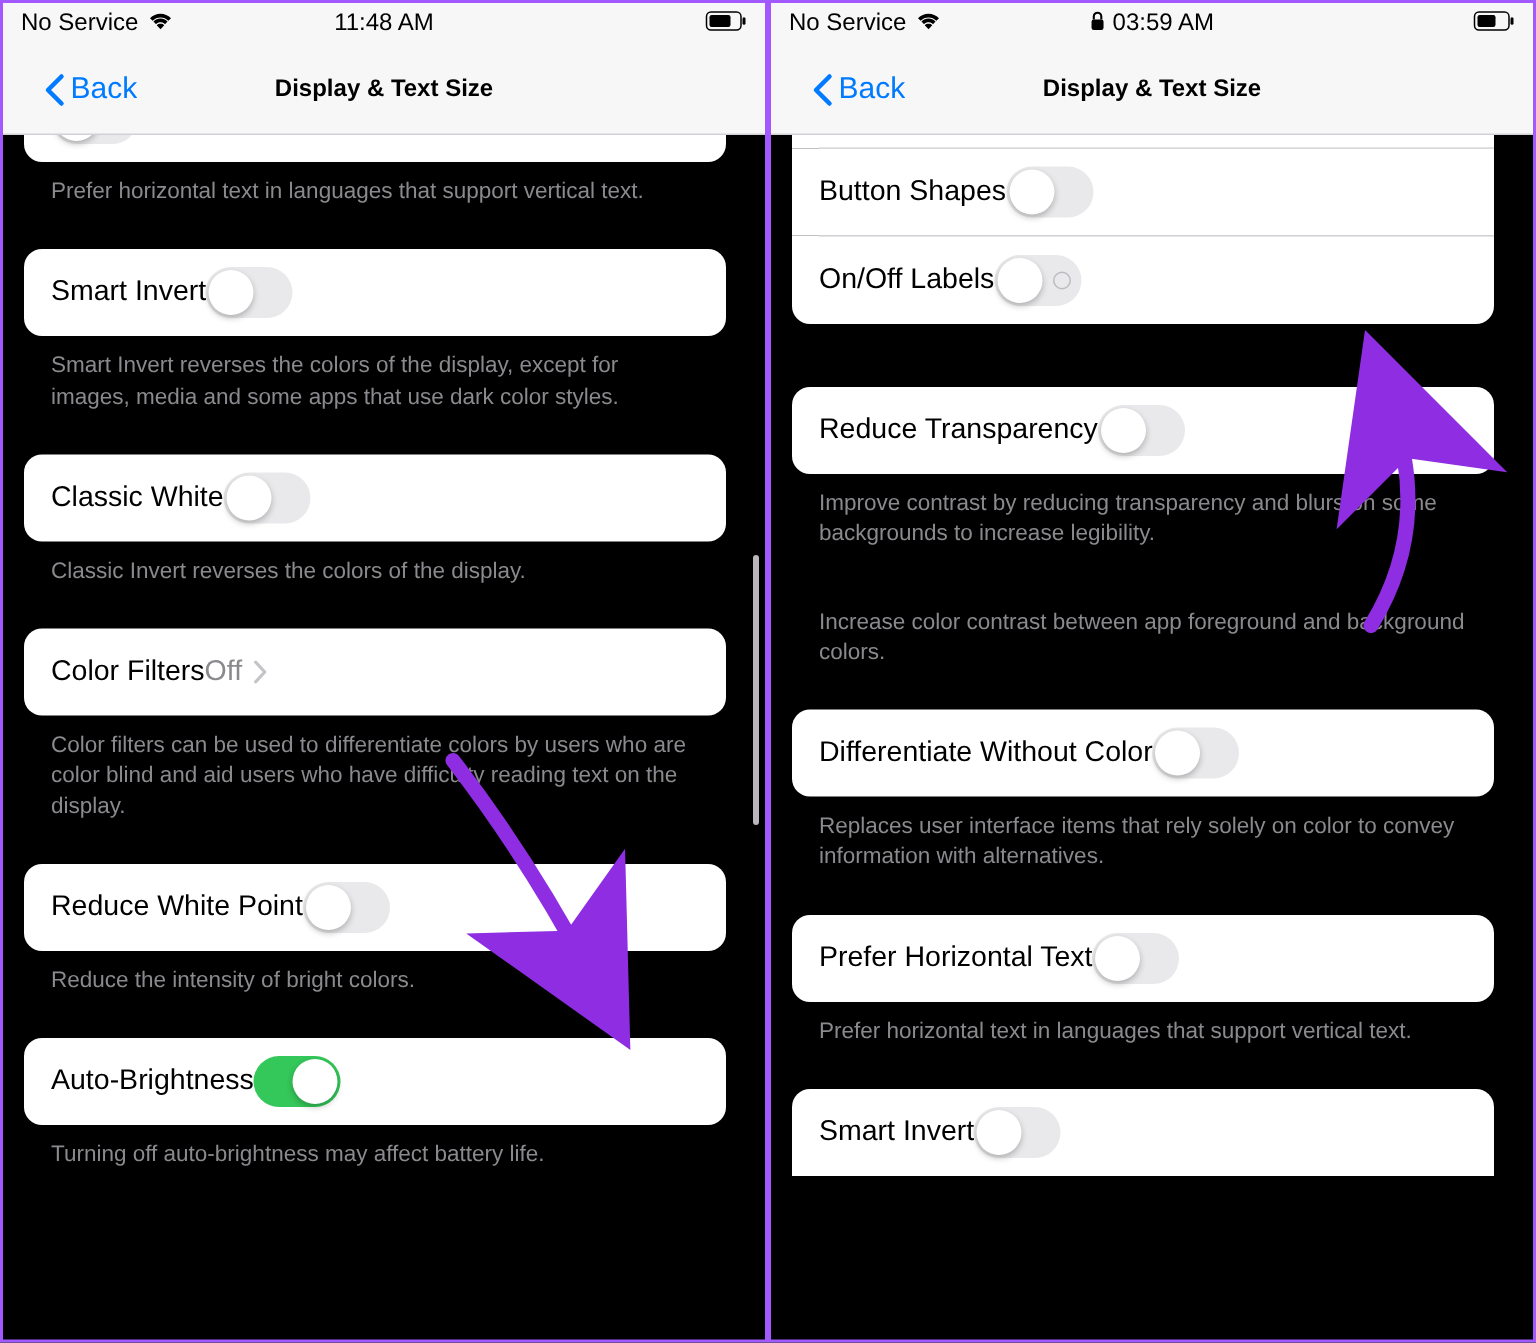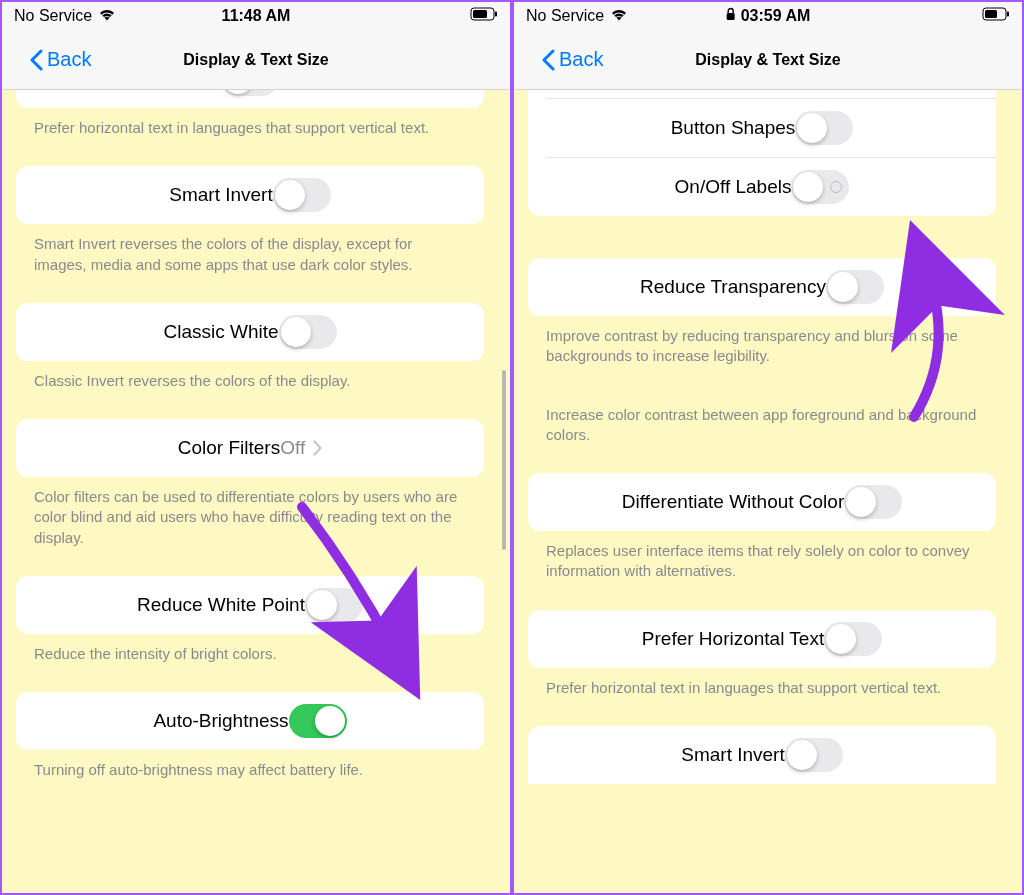--- a/index.html
+++ b/index.html
@@ -7,38 +7,38 @@
     font-family: -apple-system, "Helvetica Neue", Helvetica, Arial, sans-serif;
     background: #fff;
     width: 1024px;
     height: 895px;
     overflow: hidden;
     display: flex;
   }
   .phone {
     width: 512px;
     height: 895px;
-    background: #fef9c3;
+    background: #000000;
     border: 2px solid #a259ff;
     position: relative;
     overflow: hidden;
   }
   .status-bar {
     height: 28px;
     background: #f7f7f8;
     display: flex;
     align-items: center;
     justify-content: space-between;
     padding: 0 12px;
     font-size: 16px;
     font-weight: 500;
     color: #000;
   }
   .status-left { display: flex; align-items: center; gap: 6px; }
-  .status-center { position:absolute; left:50%; transform:translateX(-50%); font-weight:700; display:flex; align-items:flex-start; gap:5px;}
+  .status-center { position:absolute; left:50%; transform:translateX(-50%); font-weight:400; display:flex; align-items:flex-start; gap:5px;}
   .status-right { display:flex; align-items:center; }
   .navbar {
     height: 60px;
     background: #f7f7f8;
     border-bottom: 1px solid #d1d1d6;
     position: relative;
     display: flex;
     align-items: center;
   }
   .back-btn {
@@ -63,21 +63,21 @@
     top: 88px;
     left: 0; right: 0;
     bottom: 0;
     overflow: hidden;
   }
   .scroll-inner { position:absolute; left:0; right:12px; }
   .cell {
     background: #fff;
     display: flex;
     align-items: center;
-    justify-content: center;
+    justify-content: flex-start;
     padding: 0 18px;
     min-height: 58px;
     font-size: 19px;
     color: #000;
   }
   .group-top { border-radius: 12px 12px 0 0; margin: 0 14px; }
   .group-bottom { border-radius: 0 0 12px 12px; margin: 0 14px; }
   .group-single { border-radius: 12px; margin: 0 14px; }
   .group-mid { margin: 0 14px; }
   .sep { border-bottom: 1px solid #e3e3e8; margin-left:18px; }

